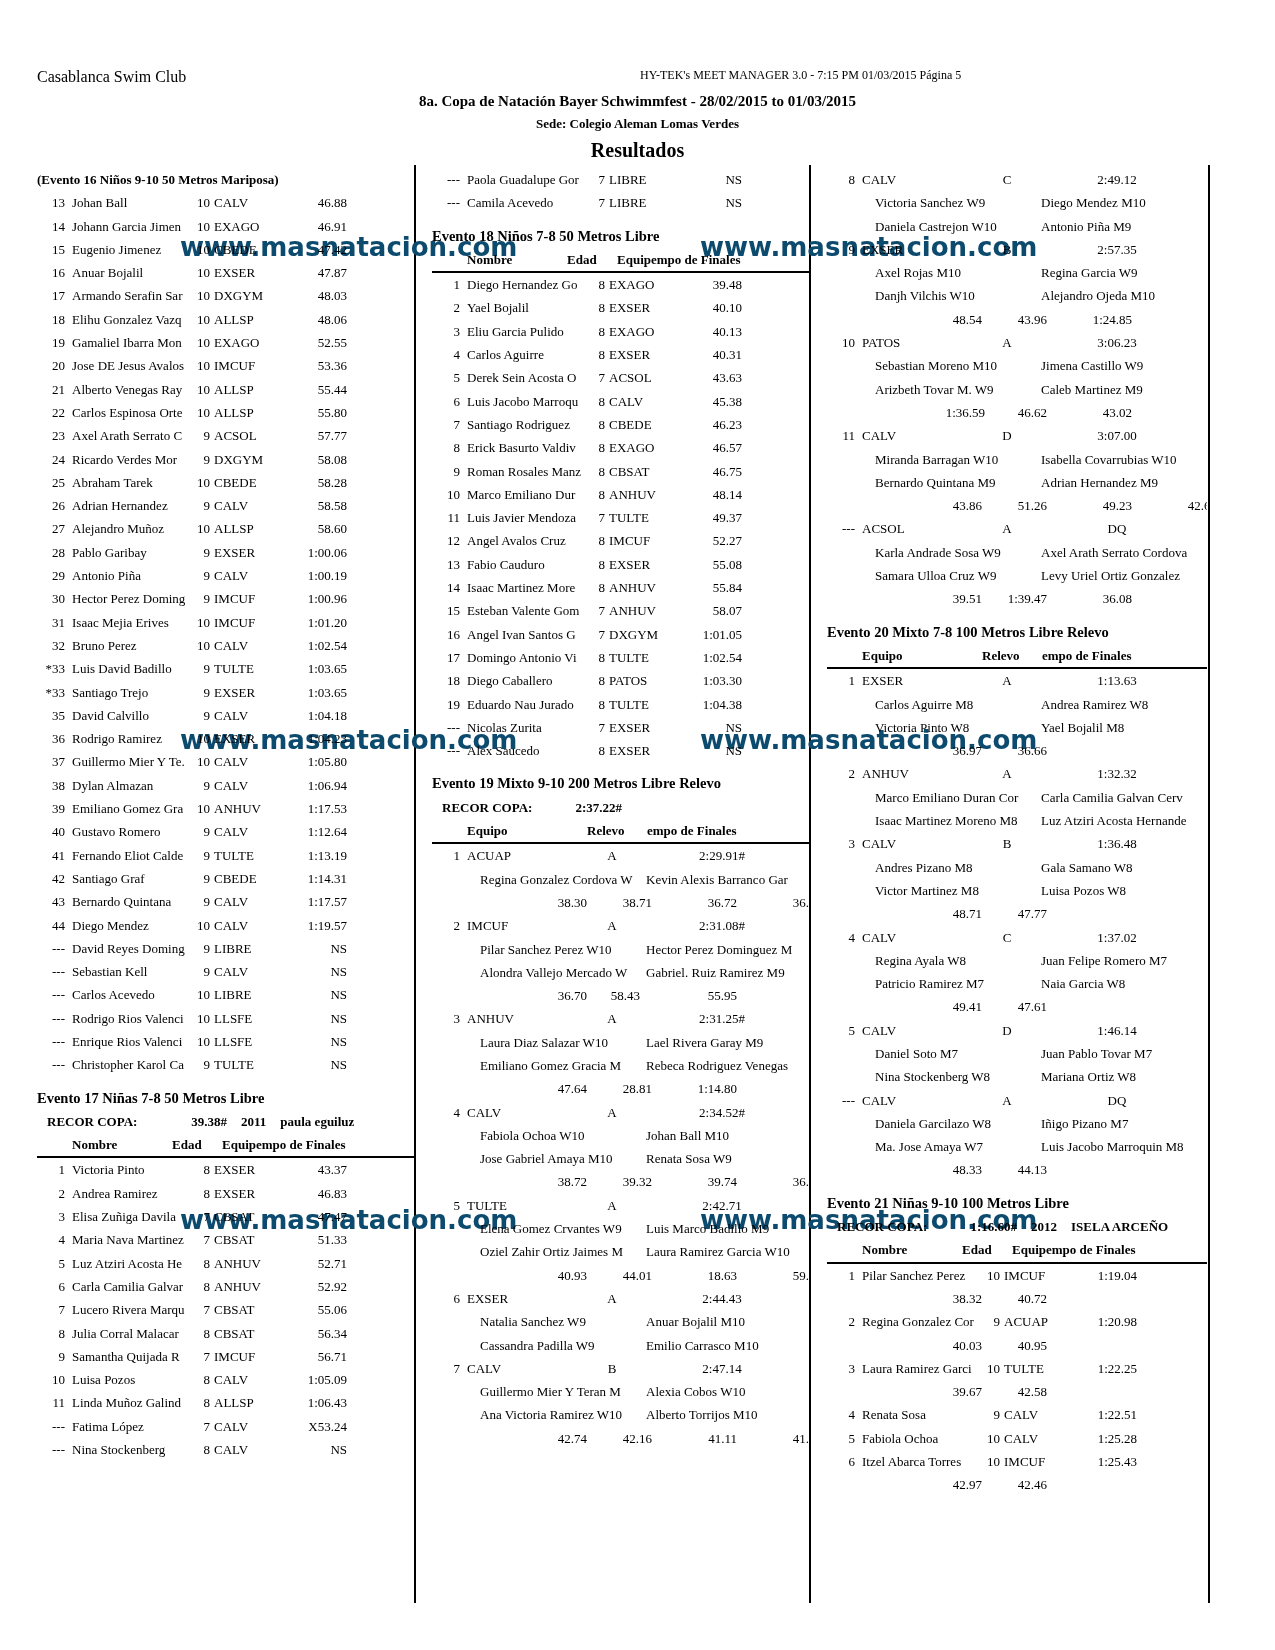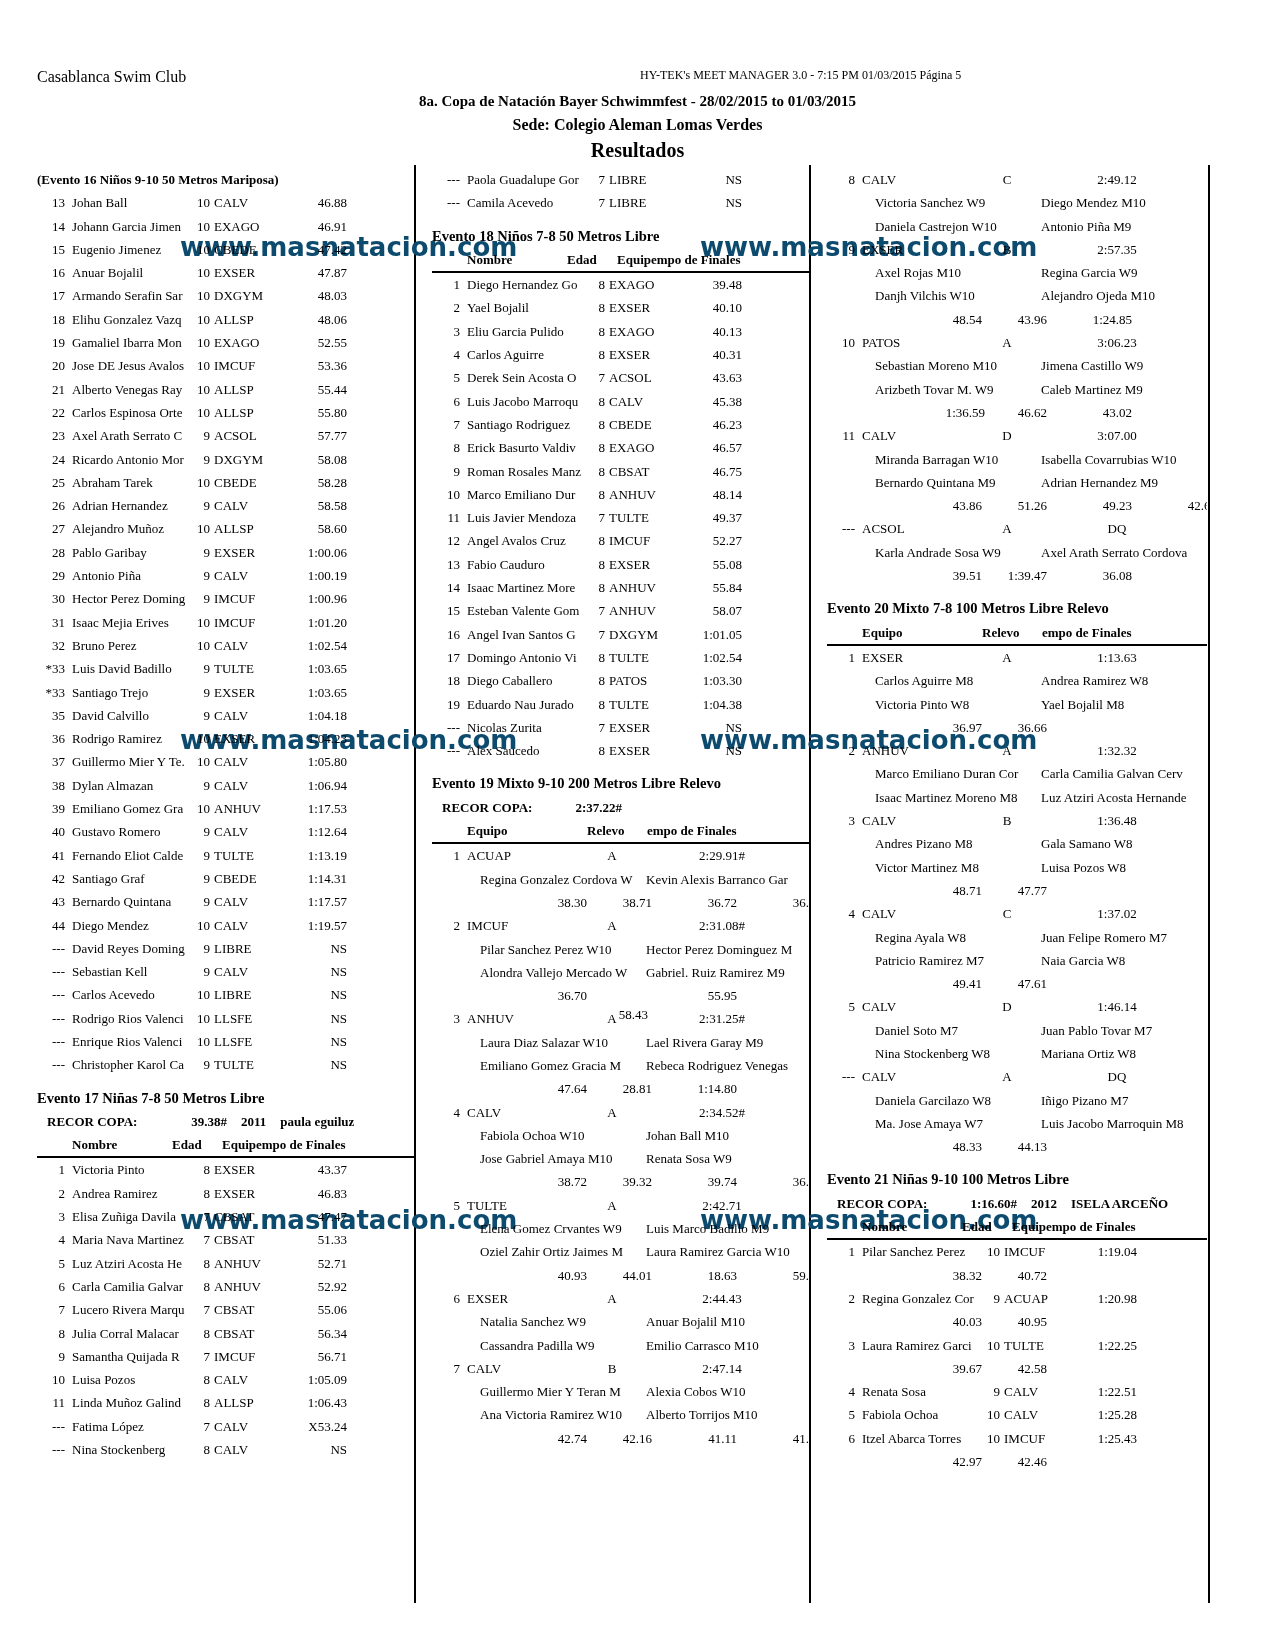--- a/index.html
+++ b/index.html
@@ -1,20 +1,20 @@
 <!DOCTYPE html>
 <html><head>
 <meta charset="utf-8">
 <style>
   html,body{margin:0;padding:0;background:#fff;}
   body{width:1275px;height:1650px;position:relative;overflow:hidden;font-family:"Liberation Serif","DejaVu Serif",serif;color:#000;}
   .hdr-left{position:absolute;left:37px;top:68px;font-size:16px;}
   .hdr-right{position:absolute;left:640px;top:68px;font-size:12px;white-space:nowrap;}
   .meet{position:absolute;left:0;width:1275px;top:93px;text-align:center;font-size:15px;font-weight:bold;}
-  .sede{position:absolute;left:0;width:1275px;top:116px;text-align:center;font-size:16px;font-weight:bold;}
+  .sede{position:absolute;left:0;width:1275px;top:116px;text-align:center;font-size:13px;font-weight:bold;}
   .res{position:absolute;left:0;width:1275px;top:139px;text-align:center;font-size:20px;font-weight:bold;}
   .vline{position:absolute;top:165px;width:2px;background:#000;}
   .col{position:absolute;top:168px;font-size:13px;overflow:hidden;}
   .col .r{height:23.3px;line-height:23.3px;white-space:nowrap;position:relative;}
   .c1{left:37px;width:378px;}
   .c2{left:432px;width:378px;}
   .c3{left:827px;width:380px;}
   .evt{font-weight:bold;font-size:14.5px;}
   .evt-sm{font-weight:bold;font-size:13px;}
   .gap{height:10px;}
@@ -130,21 +130,21 @@
     </div>
     <div class="r">
       <span class="place">23</span>
       <span class="name">Axel Arath Serrato C</span>
       <span class="age">9</span>
       <span class="team">ACSOL</span>
       <span class="time">57.77</span>
     </div>
     <div class="r">
       <span class="place">24</span>
-      <span class="name">Ricardo Antonio Mor</span>
+      <span class="name">Ricardo Verdes Mor</span>
       <span class="age">9</span>
       <span class="team">DXGYM</span>
       <span class="time">58.08</span>
     </div>
     <div class="r">
       <span class="place">25</span>
       <span class="name">Abraham Tarek</span>
       <span class="age">10</span>
       <span class="team">CBEDE</span>
       <span class="time">58.28</span>
@@ -626,21 +626,21 @@
     <div class="r">
       <span class="sw1">Pilar Sanchez Perez W10</span>
       <span class="sw2">Hector Perez Dominguez M</span>
     </div>
     <div class="r">
       <span class="sw1">Alondra Vallejo Mercado W</span>
       <span class="sw2">Gabriel. Ruiz Ramirez M9</span>
     </div>
     <div class="r">
       <span class="sp" style="left: 95px;">36.70</span>
-      <span class="sp" style="left: 156px; margin-top: 19px;">58.43</span>
+      <span class="sp" style="left: 148px;">58.43</span>
       <span class="sp" style="left: 245px;">55.95</span>
       <span class="sp" style="left: 330px;"></span>
     </div>
     <div class="r">
       <span class="place">3</span>
       <span class="rteam">ANHUV</span>
       <span class="rrel">A</span>
       <span class="rtime">2:31.25#</span>
     </div>
     <div class="r">
@@ -809,20 +809,24 @@
     </div>
     <div class="r">
       <span class="place">---</span>
       <span class="rteam">ACSOL</span>
       <span class="rrel">A</span>
       <span class="rtime">DQ</span>
     </div>
     <div class="r">
       <span class="sw1">Karla Andrade Sosa W9</span>
       <span class="sw2">Axel Arath Serrato Cordova</span>
+    </div>
+    <div class="r">
+      <span class="sw1">Samara Ulloa Cruz W9</span>
+      <span class="sw2">Levy Uriel Ortiz Gonzalez</span>
     </div>
     <div class="r">
       <span class="sp" style="left: 95px;">39.51</span>
       <span class="sp" style="left: 160px;">1:39.47</span>
       <span class="sp" style="left: 245px;">36.08</span>
       <span class="sp" style="left: 330px;"></span>
     </div>
     <div class="gap"></div>
     <div class="r"><span class="evt">Evento 20  Mixto 7-8 100 Metros Libre Relevo</span></div>
     <div class="r colhdr">

